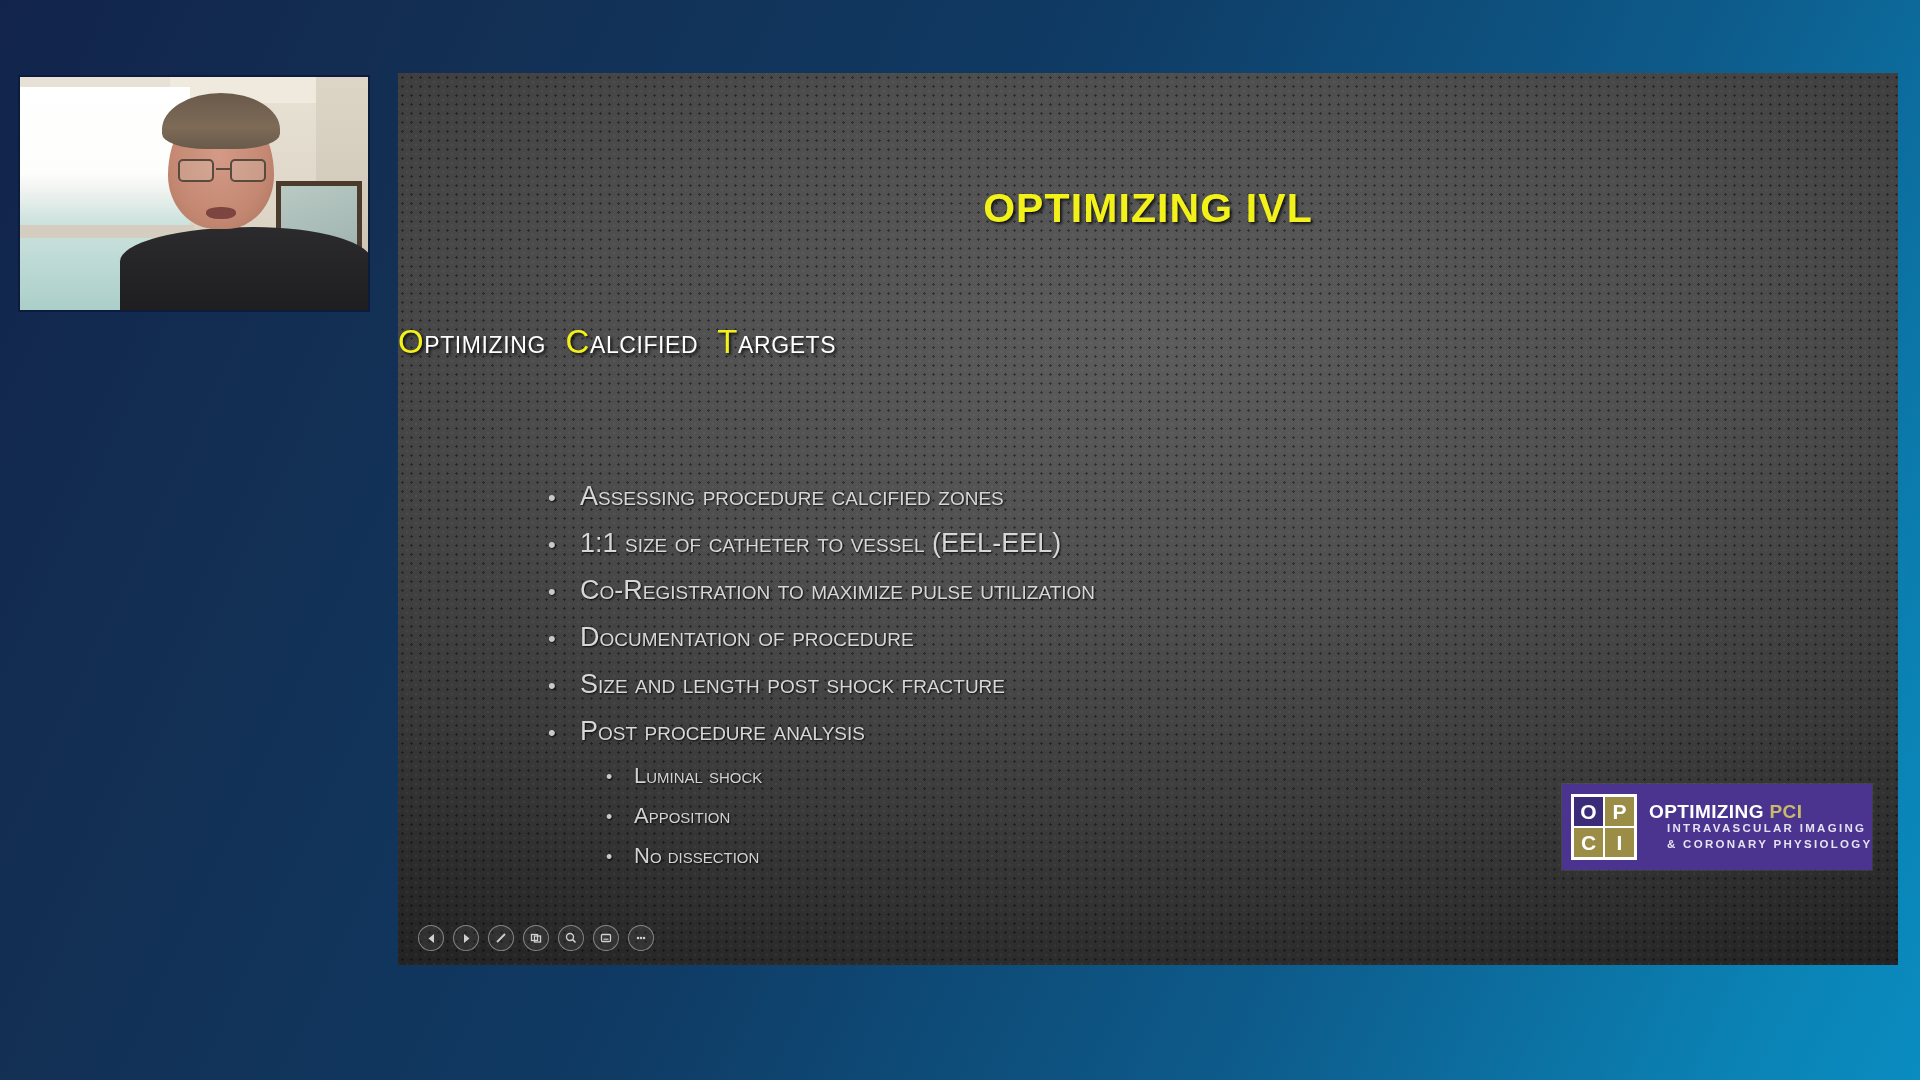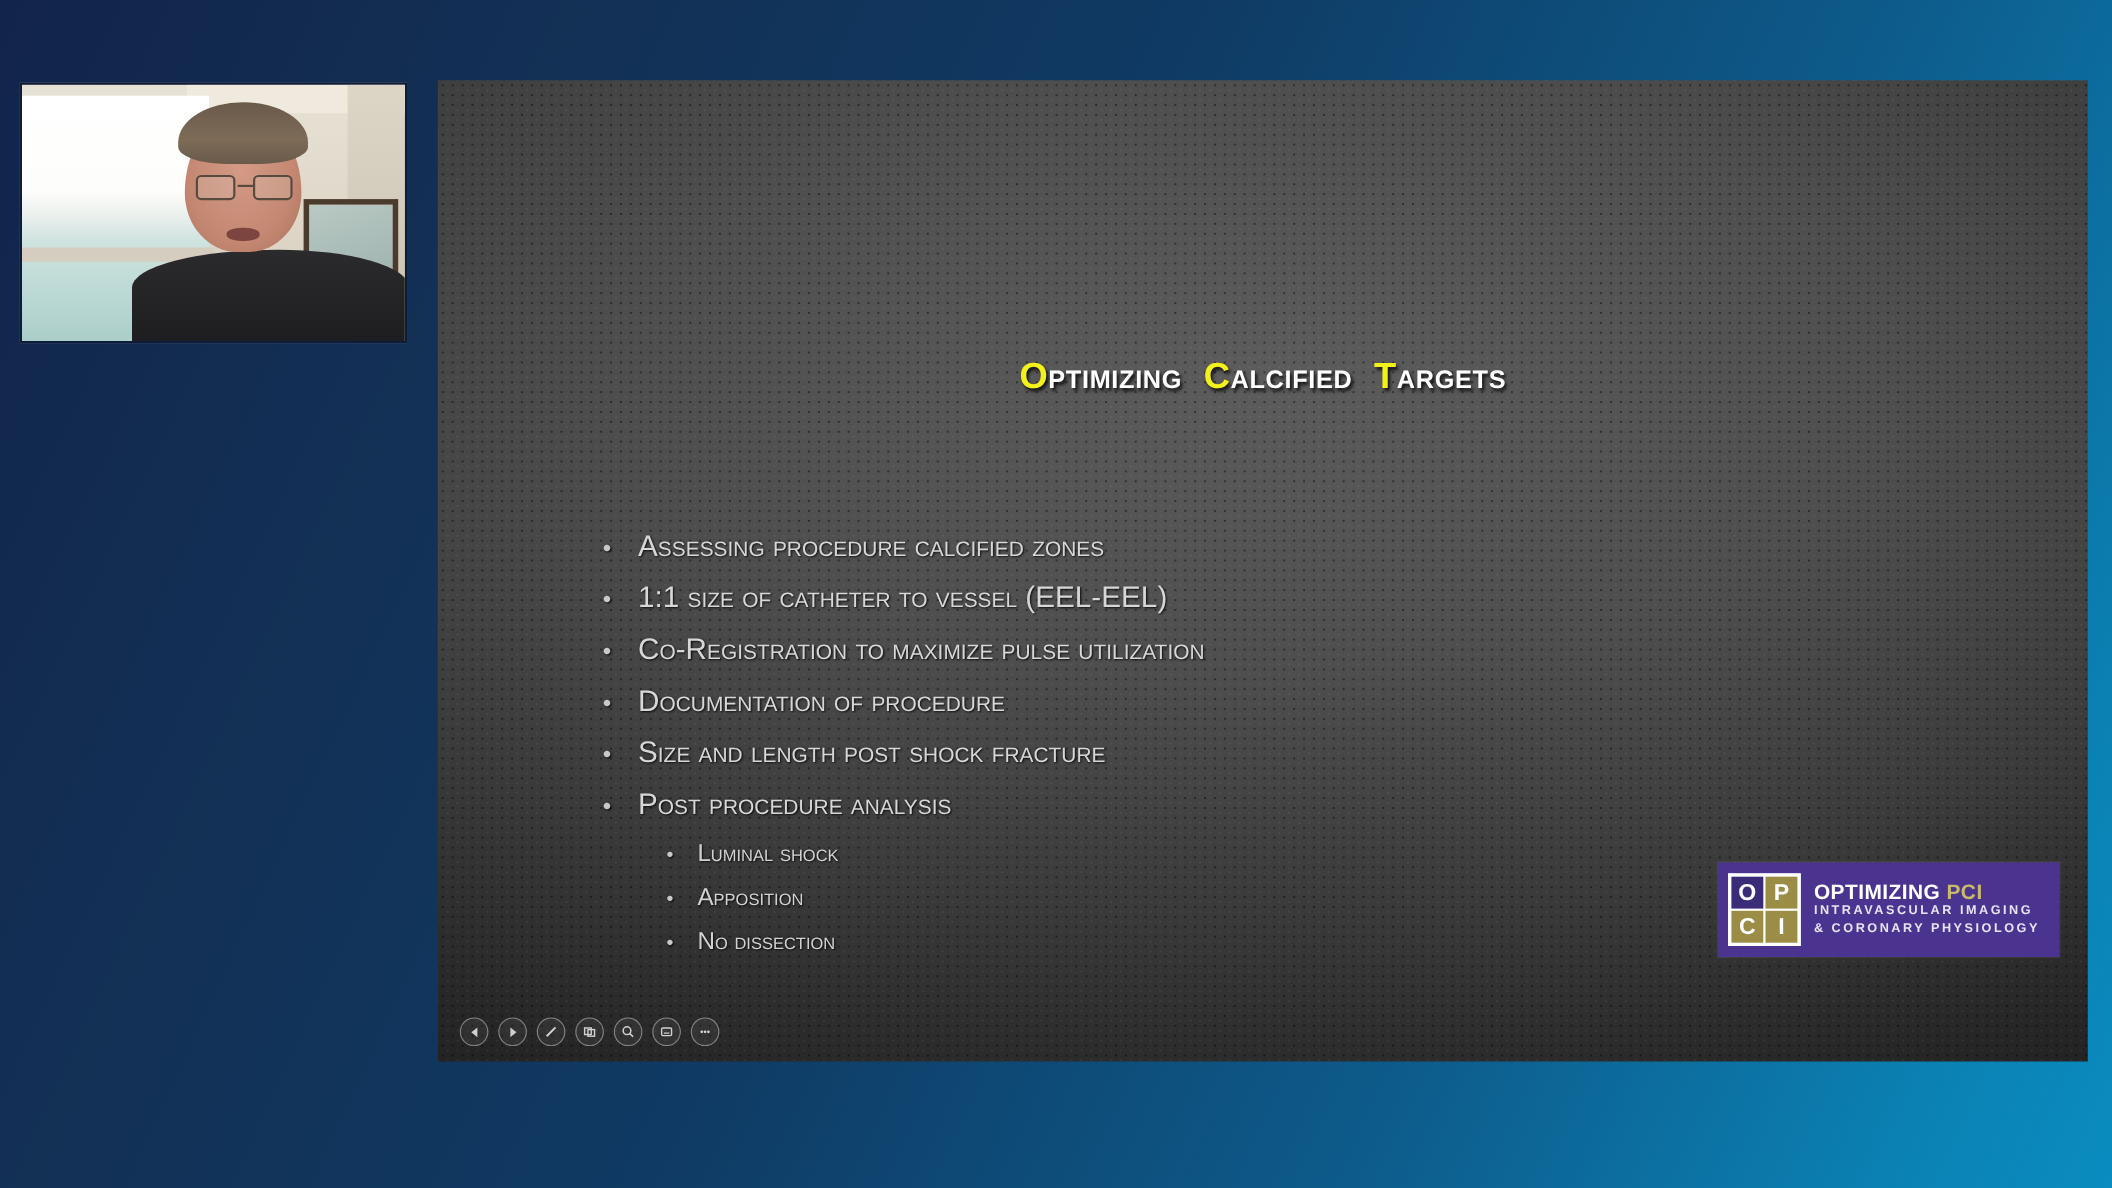--- a/index.html
+++ b/index.html
@@ -130,23 +130,22 @@
     color: #f2f21a;
     font-size: 41px;
     font-weight: bold;
     letter-spacing: 1.1px;
     text-shadow: 2px 2px 3px rgba(0,0,0,0.75);
   }
 
   #slide-subtitle-1 {
     position: absolute;
     left: 0; right: 0; top: 250px;
-    text-align: center;
     font-size: 33px;
-    font-weight: bold;
+    font-weight: normal;
     font-variant: small-caps;
     letter-spacing: 0.6px;
     color: #ffffff;
     text-shadow: 2px 2px 3px rgba(0,0,0,0.8);
   }
   #slide-subtitle-1 .cap { color: #f2f21a; }
 
   #slide-subtitle-2 {
     position: absolute;
     left: 0; right: 0; top: 303px;
@@ -224,20 +223,21 @@
   }
   #logo-line1 .w { color: #ffffff; }
   #logo-line1 .g { color: #c9b96a; }
   #logo-sub1, #logo-sub2 {
     color: #e6e2f2;
     font-size: 11.5px;
     font-weight: bold;
     letter-spacing: 2.3px;
     line-height: 1.35;
     white-space: nowrap;
+    margin-left: 18px;
   }
 
   
   #toolbar {
     position: absolute;
     left: 20px; bottom: 14px;
     display: flex;
     align-items: center;
     gap: 9px;
   }
@@ -270,20 +270,21 @@
     <div class="cam-bridge"></div>
     <div class="cam-lens r"></div>
   </div>
   <div class="cam-mouth"></div>
 </div>
 
 <div id="slide">
   <div class="slide-inner">
     <div id="slide-texture"></div>
 
+    <div id="slide-title">OPTIMIZING IVL</div>
 
     <div id="slide-subtitle-1">
       <span class="cap">O</span><span>ptimizing</span>&nbsp;
       <span class="cap">C</span><span>alcified</span>&nbsp;
       <span class="cap">T</span><span>argets</span>
     </div>
 
 
     <div id="bullet-list">
         <div class="bullet lvl1">

